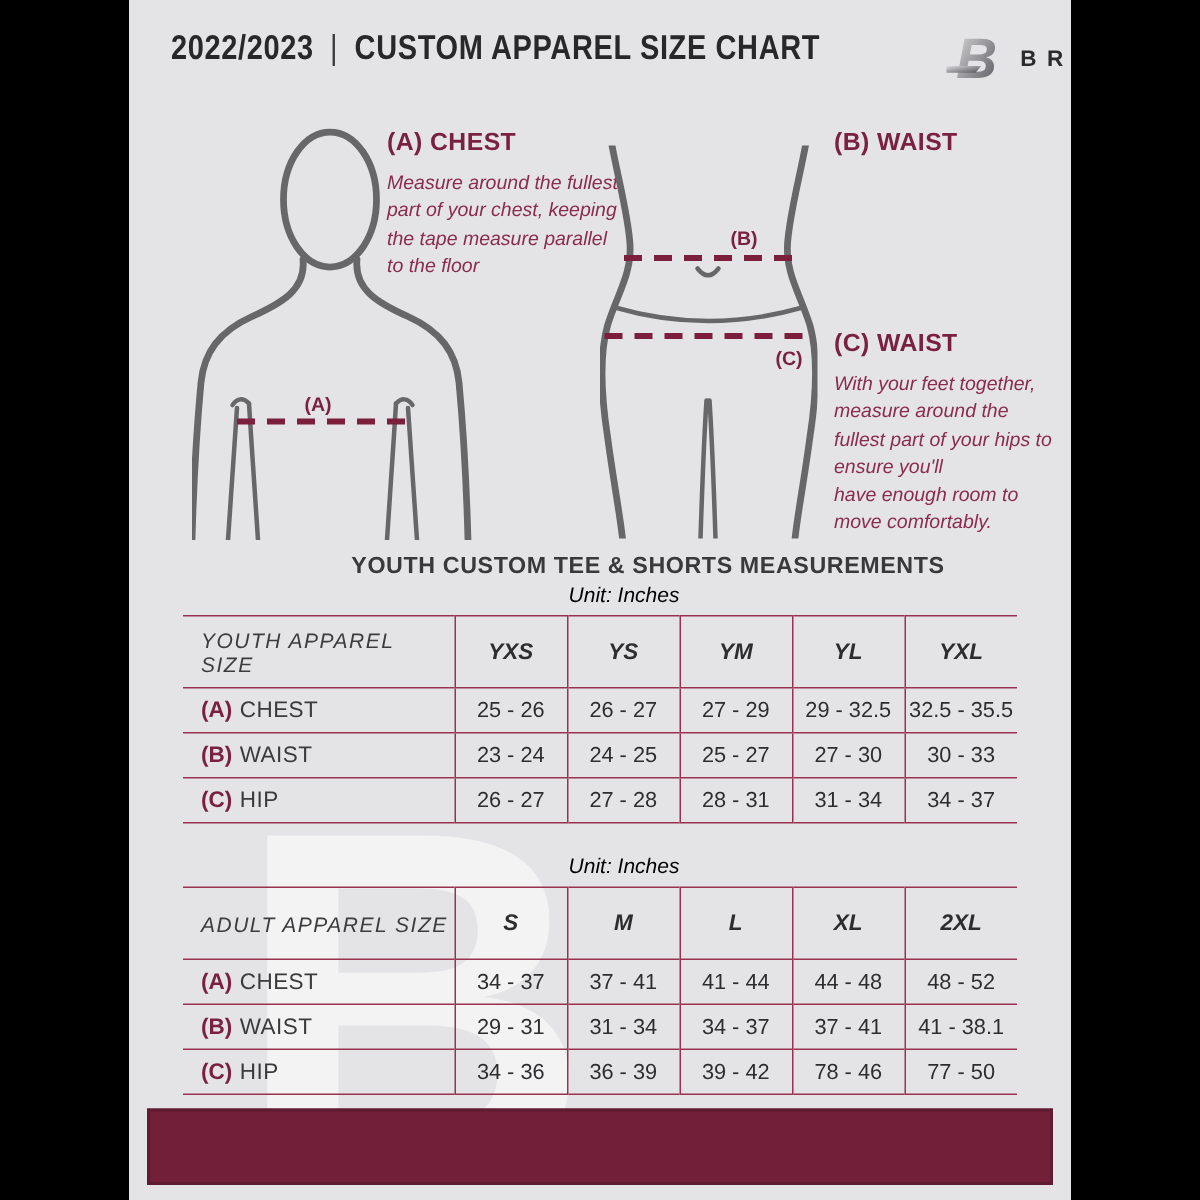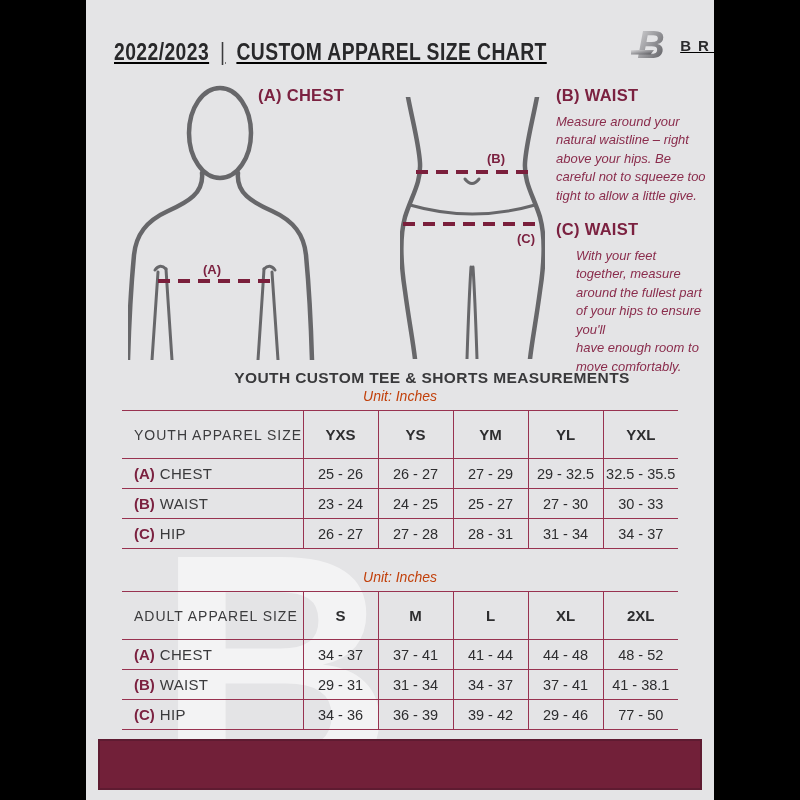--- a/index.html
+++ b/index.html
@@ -9,51 +9,51 @@
   .page { position:absolute; left:86px; top:0; width:628px; height:800px;
           background:#e4e4e6; overflow:hidden; }
 
   
   .watermark { position:absolute; left:70px; top:505px; z-index:0;
                font-size:330px; font-weight:700; line-height:1;
                color:rgba(255,255,255,.55); user-select:none; }
 
   
   .header { position:absolute; left:28px; right:14px; top:18px; height:48px; z-index:1;
-            display:flex; justify-content:space-between; align-items:flex-end;text-decoration:underline; }
+            display:flex; justify-content:space-between; align-items:flex-start; }
   .masthead { display:flex; gap:13px; align-items:baseline; white-space:nowrap;
               font-size:23px; font-weight:800; color:#28282a; letter-spacing:.5px;
               transform:scaleX(.84); transform-origin:left center; }
   .masthead .sep { font-weight:400; color:#3a3a3c; }
   .brand { display:flex; align-items:center; gap:11px; }
   .brand-name { font-size:15px; font-weight:700; letter-spacing:7px; color:#2b2b2d; }
 
   
   .layer { position:absolute; z-index:1; }
   svg.figure path, svg.figure ellipse { fill:none; stroke:#67676a; stroke-width:4.5; stroke-linecap:round; }
   svg.figure .thin { stroke-width:3; }
   svg.figure .dash { stroke:#7b1f3c; stroke-width:4; stroke-dasharray:12 8; stroke-linecap:butt; }
   svg.figure text { font-family:"Liberation Sans",sans-serif; font-size:13px; font-weight:800; fill:#7b2140; }
 
   .guide-heading { font-size:16.5px; font-weight:800; color:#7b2140; letter-spacing:.3px; }
   .guide-body { margin-top:8px; font-size:13px; font-style:italic; color:#8a2c4c; line-height:1.42; }
-  .pre { white-space:pre-line;margin-left:20px; }
+  .pre { white-space:pre-line; }
 
   
   .section-title { position:absolute; left:0; width:100%; text-align:center; z-index:1;
                    font-size:15.5px; font-weight:700; letter-spacing:.4px; color:#39393b;margin-left:32px; }
-  .unit { position:absolute; left:0; width:100%; text-align:center; z-index:1;
-          font-size:14px; font-style:italic; color:#c2410c; }
+  .unit { position:absolute; left:16px; width:100%; text-align:center; z-index:1;
+          font-size:14px; font-style:italic; color:#000000; }
 
   
   table.size { position:absolute; left:36px; width:556px; z-index:1;
                border-collapse:collapse; table-layout:fixed;
                border-top:1.6px solid #983250; }
   table.size tr { height:30px; border-bottom:1.6px solid #983250; }
-  table.size tr.head { height:48px; }
+  table.size tr.head { height:48px;font-style:italic; }
   table.size td { vertical-align:middle; }
   table.size td + td { border-left:1.6px solid #983250;margin-top:24px; }
   .corner-cell { padding-left:12px; font-size:14px; letter-spacing:1px; color:#3c3c3e; }
   .size-code { text-align:center; font-weight:700; font-size:15px; color:#2d2d2f; }
   .row-head { padding-left:12px; font-size:15px; color:#3a3a3c; }
   .row-head .prefix { color:#7b2140; font-weight:800; }
   .row-head .name { margin-left:5px; letter-spacing:.3px; }
   .val { text-align:center; font-size:14.5px; color:#2d2d2f; }
 
   
@@ -98,38 +98,38 @@
     <path class="thin" d="M 38 184 C 40 215 42 248 44 275"></path>
     <path class="thin" d="M 147 185 Q 142 178 136 184"></path>
     <path class="thin" d="M 144 187 C 146 215 148 245 150 275"></path>
     <path class="thin" d="M 136 184 C 134 215 132 248 130 275"></path>
     <line class="dash" x1="30" y1="196" x2="146" y2="196"></line>
     <text x="84" y="189" text-anchor="middle">(A)</text>
   </svg>
 
   <div class="layer" style="left:172px; top:86px; width:160px;">
     <div class="guide-heading">(A) CHEST</div>
+    <div class="guide-body">Measure around the fullest part of your chest, keeping the tape measure parallel to the floor</div>
   </div>
 
   <svg class="figure layer" style="left:314px; top:97px;" width="145" height="262" viewBox="0 0 145 262">
     <path d="M 8 0 C 13 26 19 48 20 66 C 21 86 12 98 5 120 C -1 142 1 168 5 194 C 9 224 13 244 15 262"></path>
     <path d="M 137 0 C 132 26 126 48 125 66 C 124 86 133 98 140 120 C 146 142 144 168 140 194 C 136 224 132 244 130 262"></path>
     <path class="thin" d="M 10 108 Q 72 126 135 108"></path>
     <path class="thin" d="M 65 82 Q 72 91 79 82"></path>
     <path class="thin" d="M 71 170 C 69 200 68 232 67 262"></path>
     <path class="thin" d="M 73 170 C 75 200 76 232 77 262"></path>
     <line class="dash" x1="16" y1="75" x2="130" y2="75"></line>
     <line class="dash" x1="3" y1="127" x2="142" y2="127"></line>
     <text x="96" y="66" text-anchor="middle">(B)</text>
     <text x="126" y="146" text-anchor="middle">(C)</text>
   </svg>
 
   <div class="layer" style="left:470px; top:86px; width:150px;">
     <div class="guide-heading">(B) WAIST</div>
-    <div class="guide-body">Measure around your natural waistline – right above your hips. Be careful not to squeeze too tight to allow a little give.</div>
   </div>
 
   <div class="layer" style="left:470px; top:220px; width:150px;">
     <div class="guide-heading">(C) WAIST</div>
     <div class="guide-body pre">With your feet together, measure around the fullest part of your hips to ensure you'll
 have enough room to move comfortably.</div>
   </div>
 
   <div class="section-title" style="top:369px;">YOUTH CUSTOM TEE &amp; SHORTS MEASUREMENTS</div>
   <div class="unit" style="top:388px;">Unit: Inches</div>
@@ -225,21 +225,21 @@
       <td class="val">37 - 41</td>
       <td class="val">41 - 38.1</td>
     </tr>
     <tr>
       <td class="row-head">
         <span class="prefix">(C)</span><span class="name">HIP</span>
       </td>
       <td class="val">34 - 36</td>
       <td class="val">36 - 39</td>
       <td class="val">39 - 42</td>
-      <td class="val">29 - 46</td>
+      <td class="val">78 - 46</td>
       <td class="val">77 - 50</td>
     </tr>
   </tbody>
     </table>
 
   <div class="footer-bar"></div>
 
 </div>
 
 </body></html>

